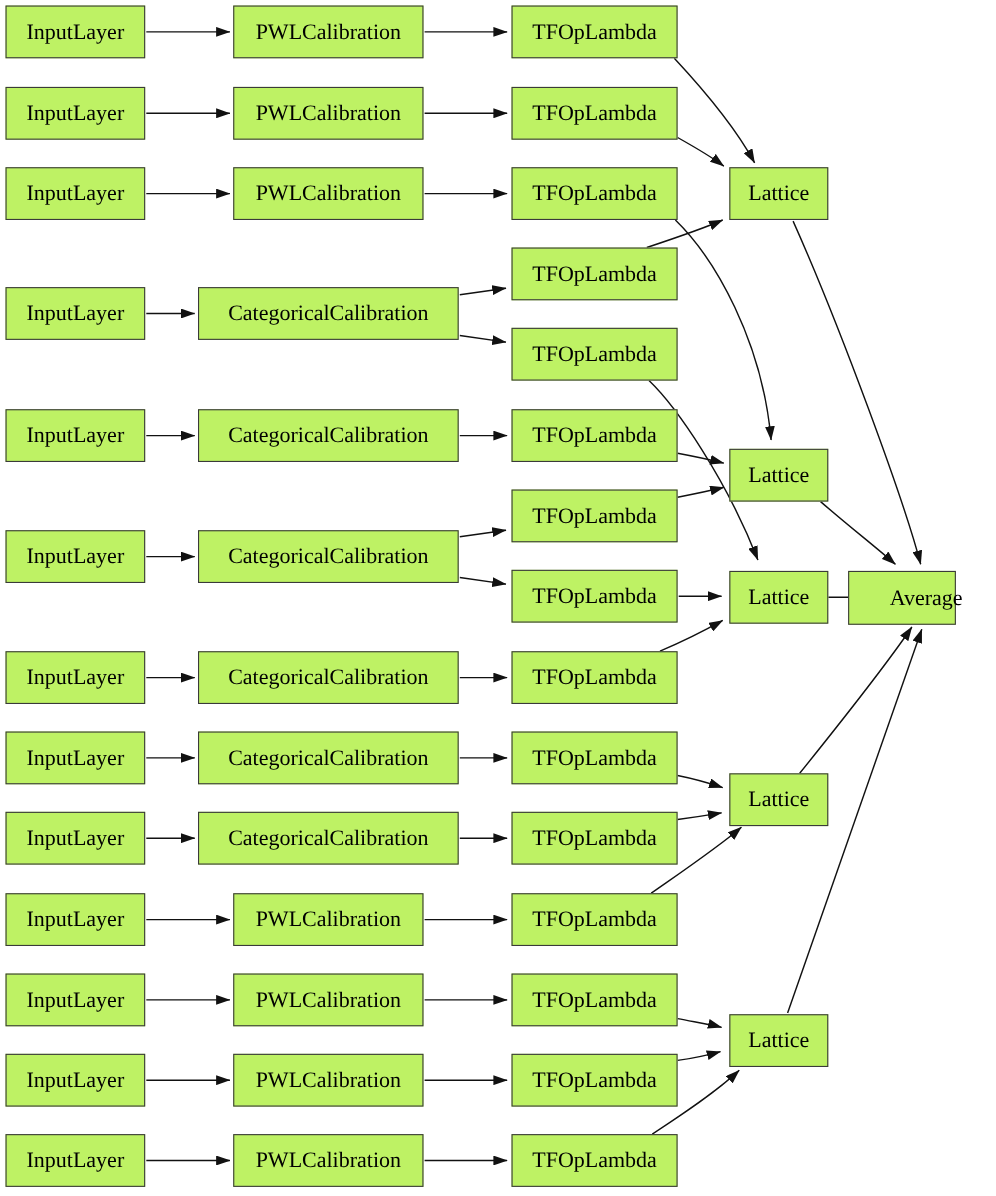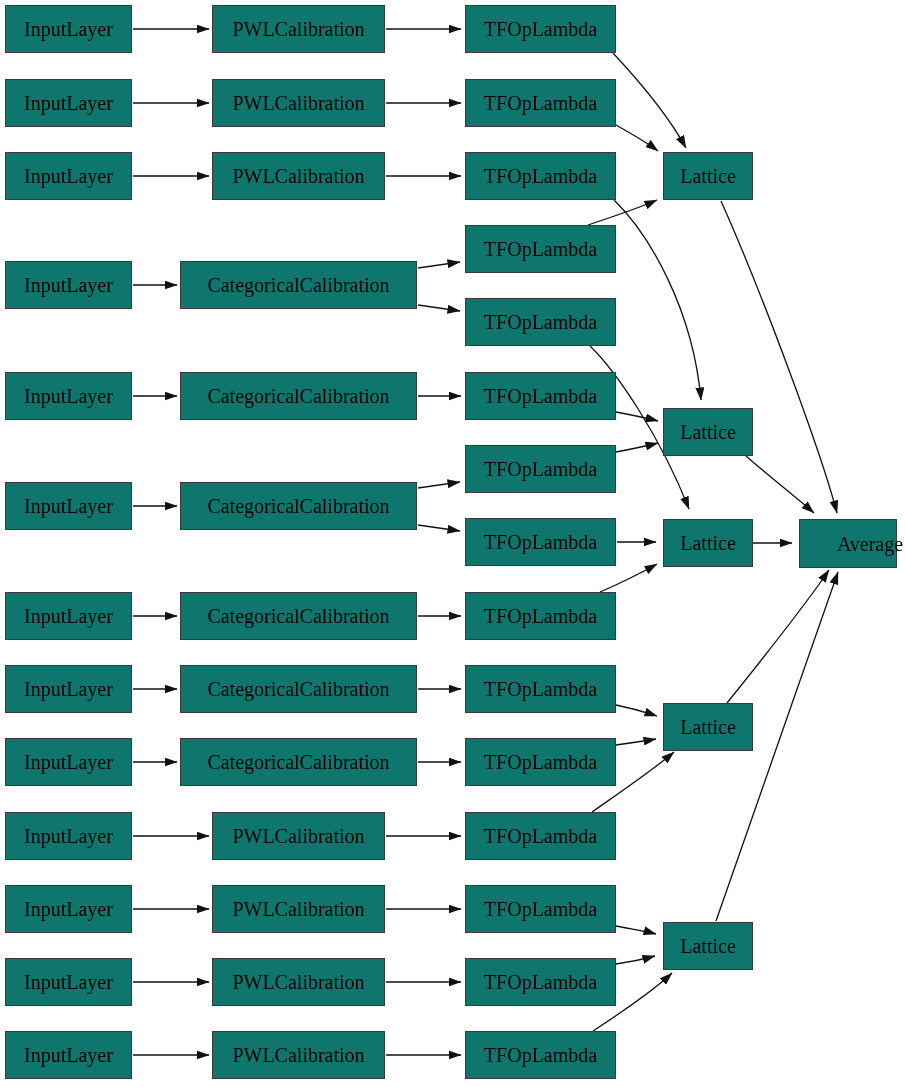--- a/index.html
+++ b/index.html
@@ -22,21 +22,21 @@
     height: 1087px;
   }
   .edge {
     fill: none;
     stroke: #111111;
     stroke-width: 1.3;
   }
   .node {
     position: absolute;
     box-sizing: border-box;
-    background: #0f766e;
+    background: #bef264;
     border: 1.5px solid #3a3a3a;
     display: flex;
     align-items: center;
     justify-content: center;
     font-family: "Liberation Serif", "DejaVu Serif", serif;
     font-size: 20px;
     color: #000000;
     white-space: nowrap;
     line-height: 1;
   }
@@ -139,14 +139,14 @@
     <div class="node" style="left: 465px; top: 738px; width: 151px; height: 48px;">TFOpLambda</div>
     <div class="node" style="left: 465px; top: 812px; width: 151px; height: 48px;">TFOpLambda</div>
     <div class="node" style="left: 465px; top: 885px; width: 151px; height: 48px;">TFOpLambda</div>
     <div class="node" style="left: 465px; top: 958px; width: 151px; height: 48px;">TFOpLambda</div>
     <div class="node" style="left: 465px; top: 1031px; width: 151px; height: 48px;">TFOpLambda</div>
     <div class="node" style="left: 663px; top: 152px; width: 90px; height: 48px;">Lattice</div>
     <div class="node" style="left: 663px; top: 408px; width: 90px; height: 48px;">Lattice</div>
     <div class="node" style="left: 663px; top: 519px; width: 90px; height: 48px;">Lattice</div>
     <div class="node" style="left: 663px; top: 703px; width: 90px; height: 48px;">Lattice</div>
     <div class="node" style="left: 663px; top: 922px; width: 90px; height: 48px;">Lattice</div>
-    <div class="node" style="left: 799px; top: 519px; width: 98px; height: 49px; padding-left: 44px;">Average</div>
+    <div class="node" style="left: 771px; top: 519px; width: 98px; height: 49px; padding-left: 44px;">Average</div>
   </div>
 
 </body></html>

